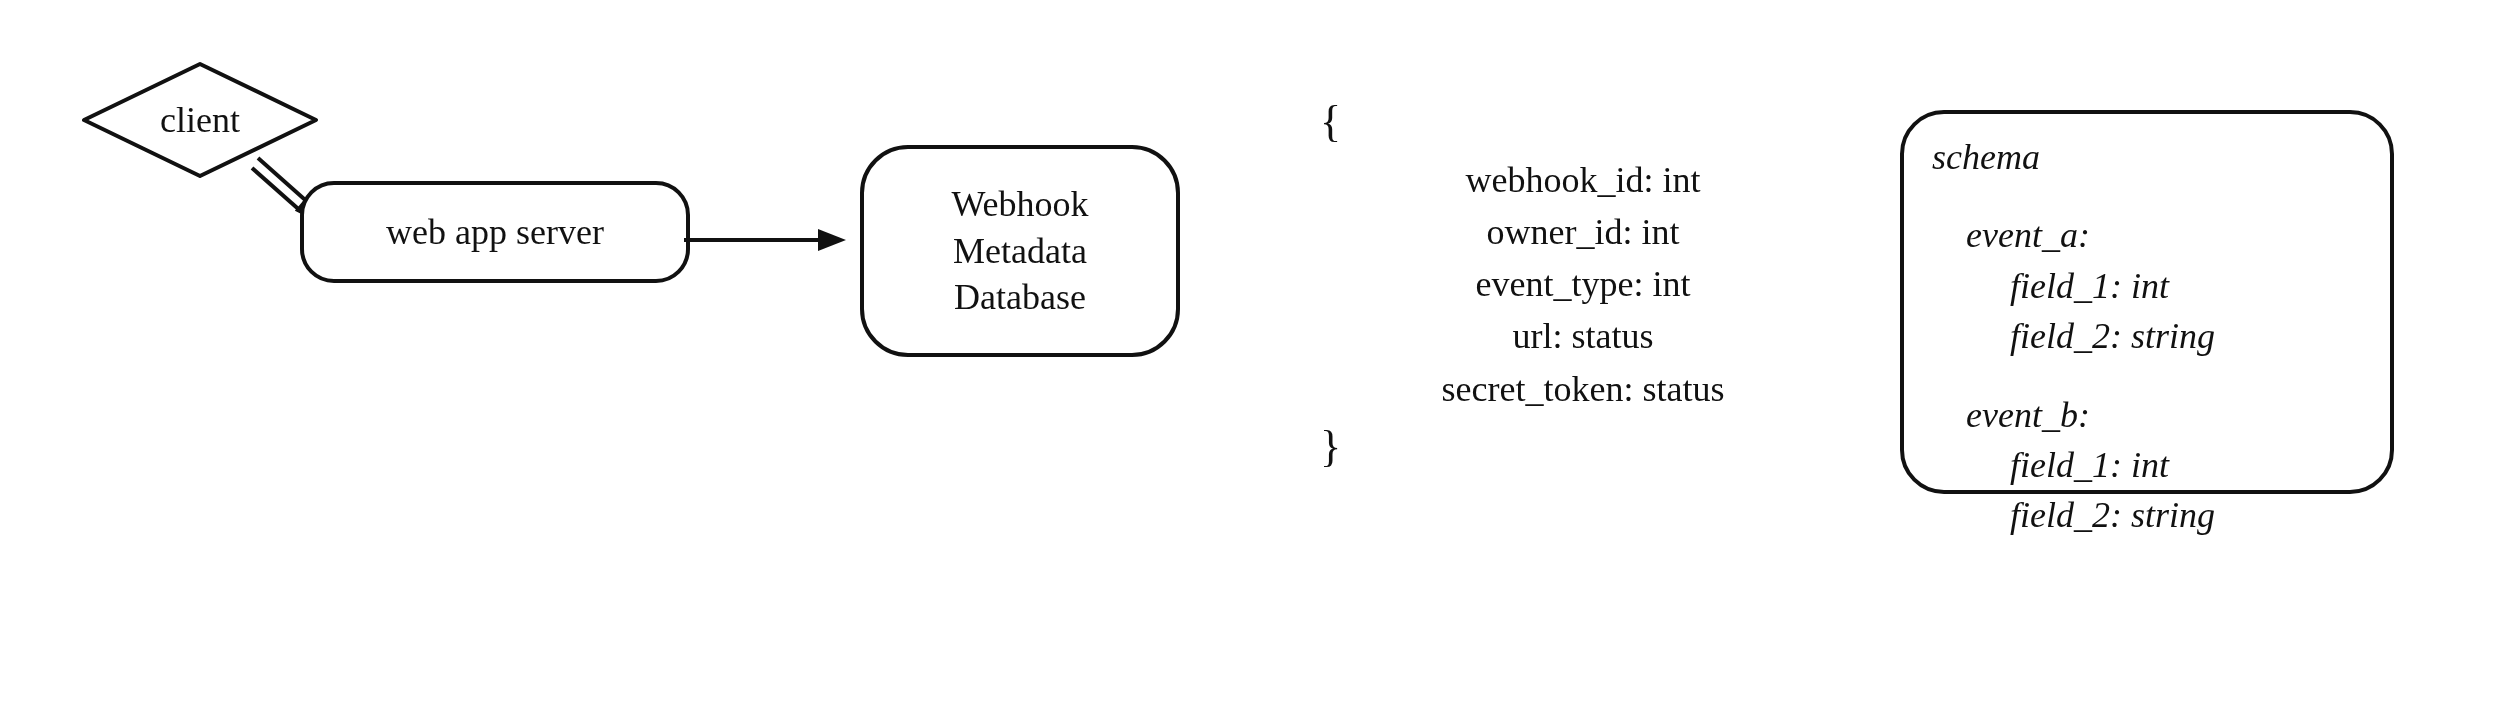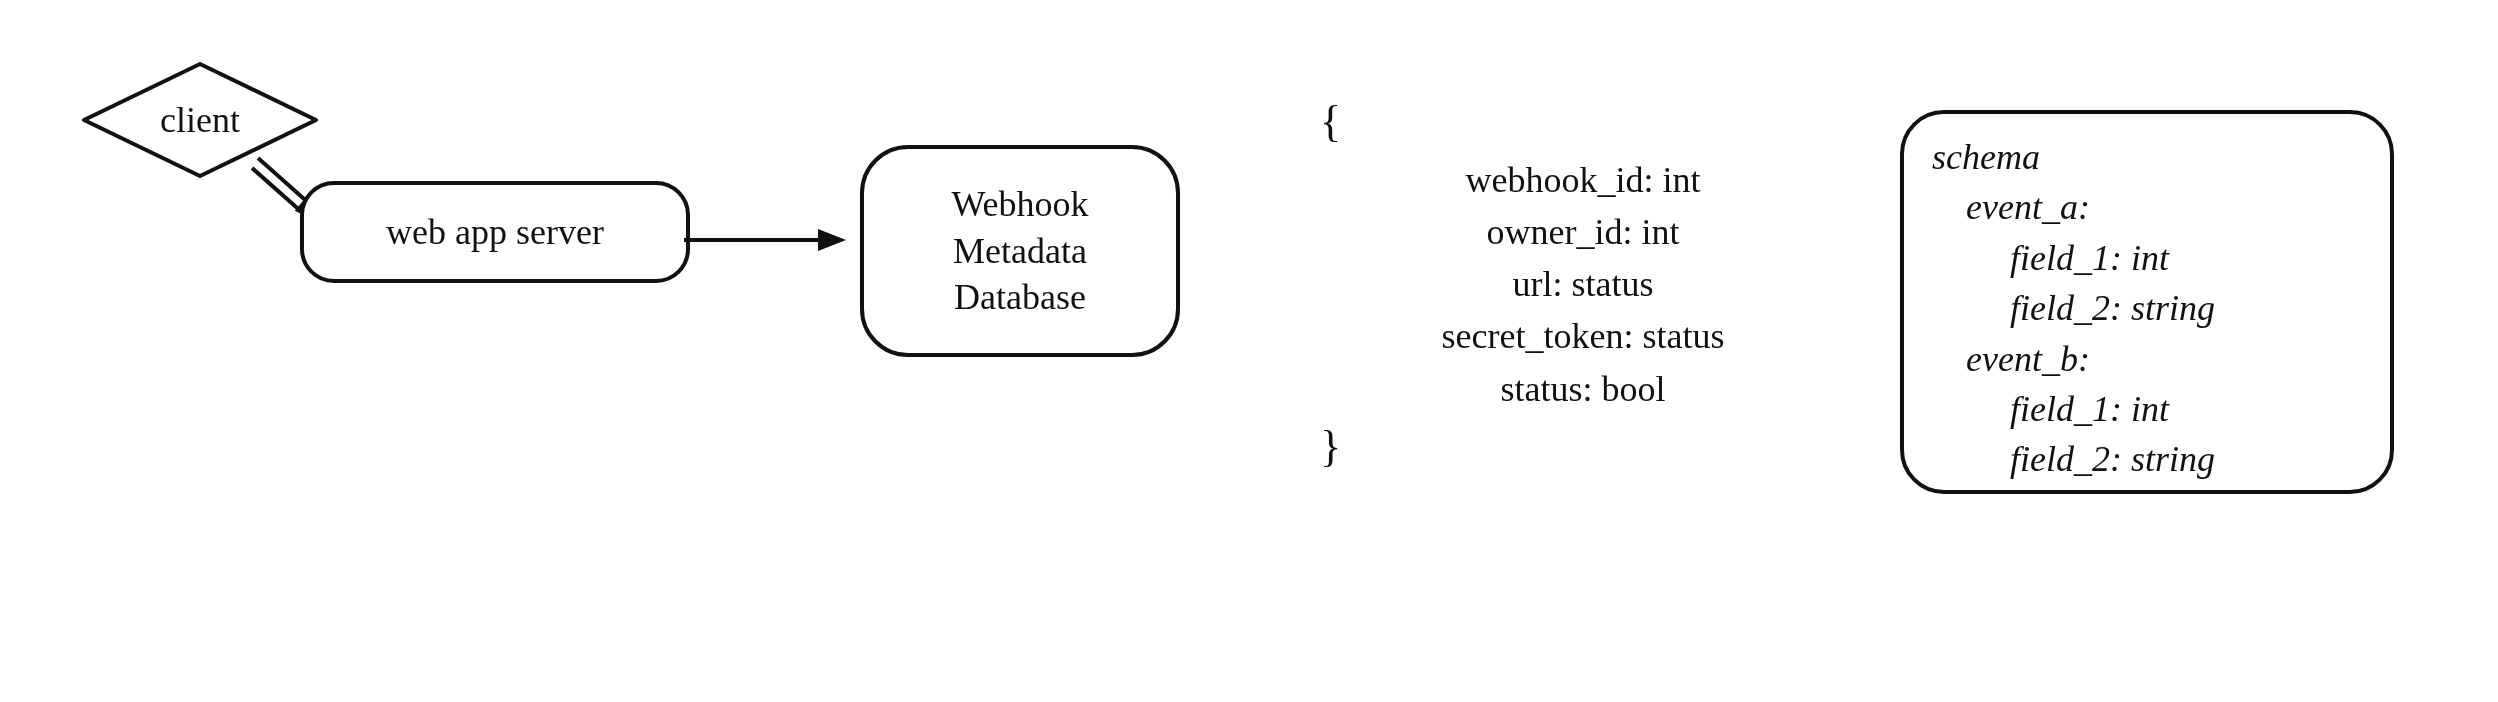--- a/index.html
+++ b/index.html
@@ -26,21 +26,21 @@
 
   
   .json{position:absolute;left:1320px;top:90px;width:480px;line-height:1.45;}
   .json .brace{font-size:44px;}
   .json .line{padding-left:46px;white-space:nowrap;text-align:center;}
 
   
   .schema{position:absolute;left:1900px;top:110px;width:430px;height:340px;
     border:4px solid #111;border-radius:44px;padding:18px 28px;line-height:1.4;font-style:italic;}
   .schema .t{ }
-  .schema .ev{padding-left:34px;}
+  .schema .ev{padding-left:34px;margin-top:28px;}
   .schema .fld{padding-left:78px;}
 </style>
 </head>
 <body>
 
 <div class="stage">
 
   <div class="diamond">
     <svg viewBox="0 0 240 120">
       <polygon points="120,4 236,60 120,116 4,60" fill="#fff" stroke="#111" stroke-width="4" stroke-linejoin="round"></polygon>
@@ -70,23 +70,23 @@
   <div class="rbox db">
     <span style="white-space:pre-line;">Webhook
 Metadata
 Database</span>
   </div>
 
   <div class="json">
     <div class="brace">{</div>
     <div class="line">webhook_id: int</div>
     <div class="line">owner_id: int</div>
+    <div class="line">event_type: int</div>
     <div class="line">url: status</div>
     <div class="line">secret_token: status</div>
-    <div class="line">status: bool</div>
     <div class="brace">}</div>
   </div>
 
   <div class="schema">
     <div class="t">schema</div>
     <div class="ev">event_a:</div>
     <div class="fld">field_1: int</div>
     <div class="fld">field_2: string</div>
     <div class="ev">event_b:</div>
     <div class="fld">field_1: int</div>

